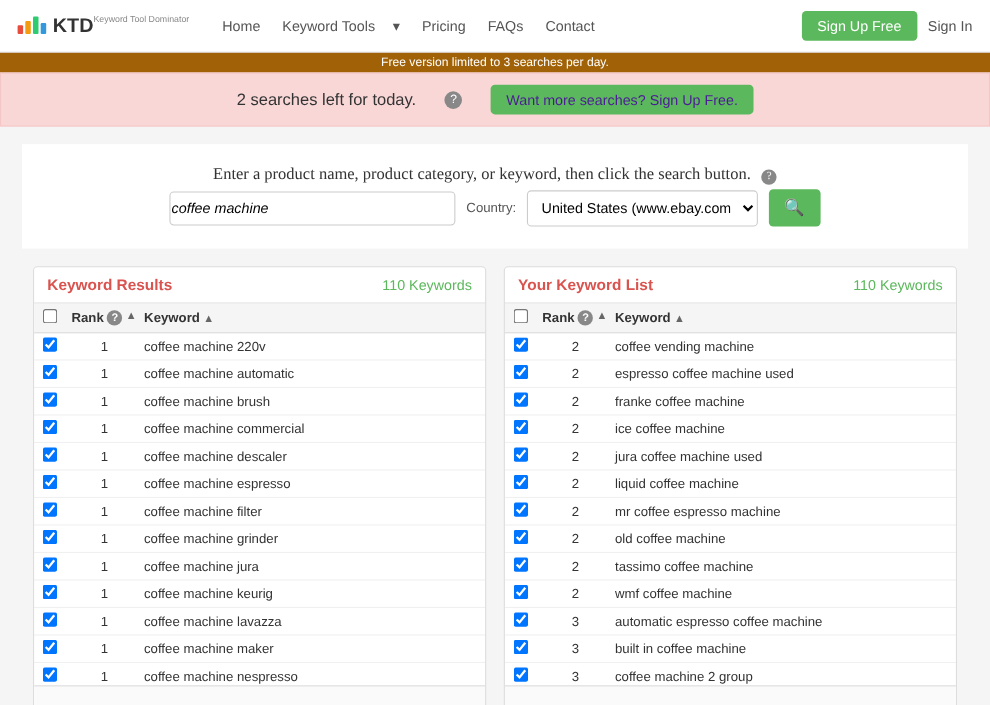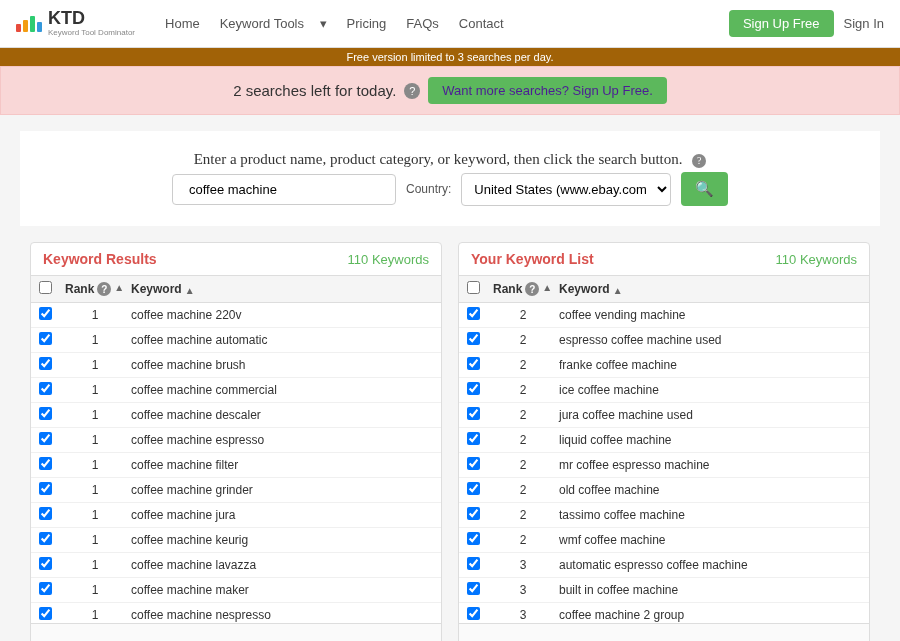--- a/index.html
+++ b/index.html
@@ -79,21 +79,21 @@
 
     
     .alert-banner {
       background: #f9d7d7;
       border: 1px solid #f5c6c6;
       text-align: center;
       padding: 10px 16px;
       display: flex;
       align-items: center;
       justify-content: center;
-      gap: 8px;
+      gap: 26px;
       font-size: 15px;
       color: #333;
     }
     .alert-banner .help-icon {
       display: inline-flex;
       align-items: center;
       justify-content: center;
       width: 16px;
       height: 16px;
       background: #888;
@@ -128,23 +128,24 @@
     }
     .search-row {
       display: flex;
       align-items: center;
       justify-content: center;
       gap: 10px;
     }
     .search-input {
       border: 1px solid #ccc;
       border-radius: 4px;
-      padding: 7px 16px;
-      font-size: 13px;
-      width: 224px;
+      padding: 7px 1px;
+      font-size: 13px;
+      width: 260px;
+      font-style: italic;
     }
     .country-label {
       color: #555;
       font-size: 12px;
     }
     .country-select {
       border: 1px solid #ccc;
       border-radius: 4px;
       padding: 7px 8px;
       font-size: 13px;
@@ -251,21 +252,21 @@
 <body>
 
 <div class="header">
   <div class="logo-area">
     <div class="logo-bars">
       <div class="logo-bar" style="height:8px;background:#e74c3c;"></div>
       <div class="logo-bar" style="height:12px;background:#f39c12;"></div>
       <div class="logo-bar" style="height:16px;background:#2ecc71;"></div>
       <div class="logo-bar" style="height:10px;background:#3498db;"></div>
     </div>
-    <div style="display:flex;flex-direction:column;line-height:1.1;">
+    <div style="display:flex;flex-direction:row;line-height:1.1;">
       <span style="font-size:18px;font-weight:bold;color:#333;">KTD</span>
       <span style="font-size:8px;color:#888;">Keyword Tool Dominator</span>
     </div>
   </div>
 
   <div class="nav-links">
     <a class="nav-link">Home</a>
     <div class="nav-dropdown">
       <span>Keyword Tools</span>
       <span>▾</span>

